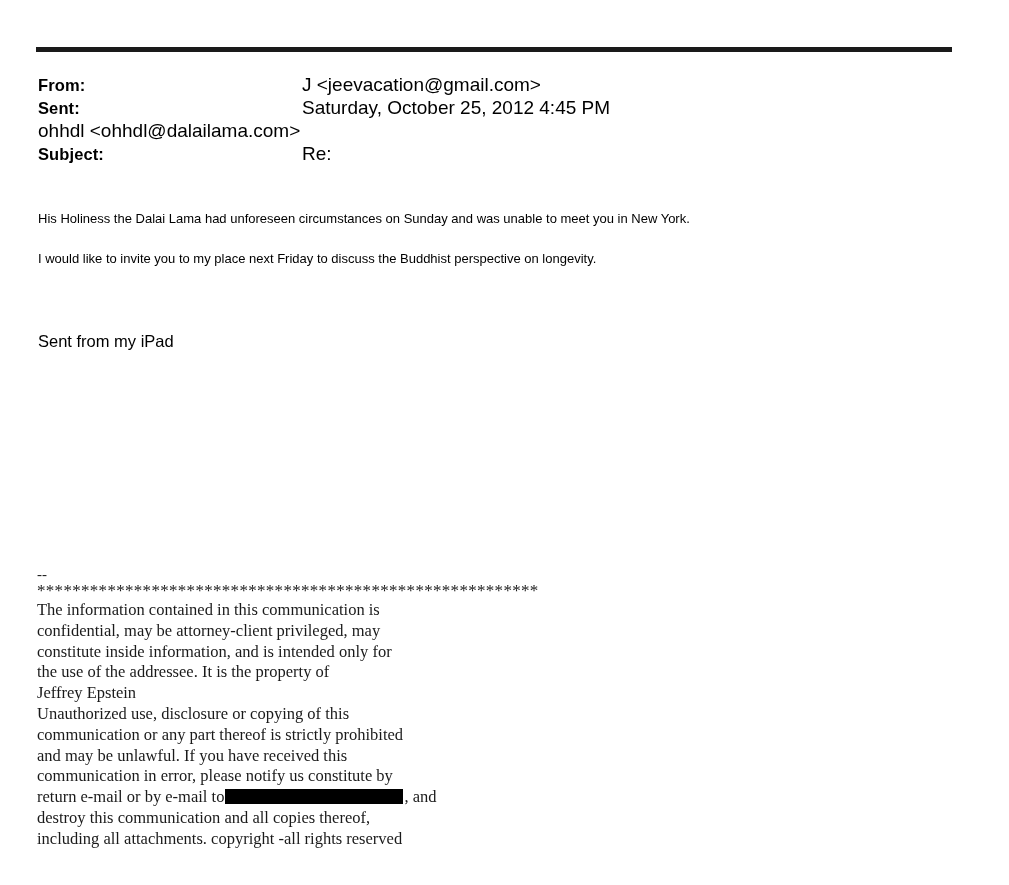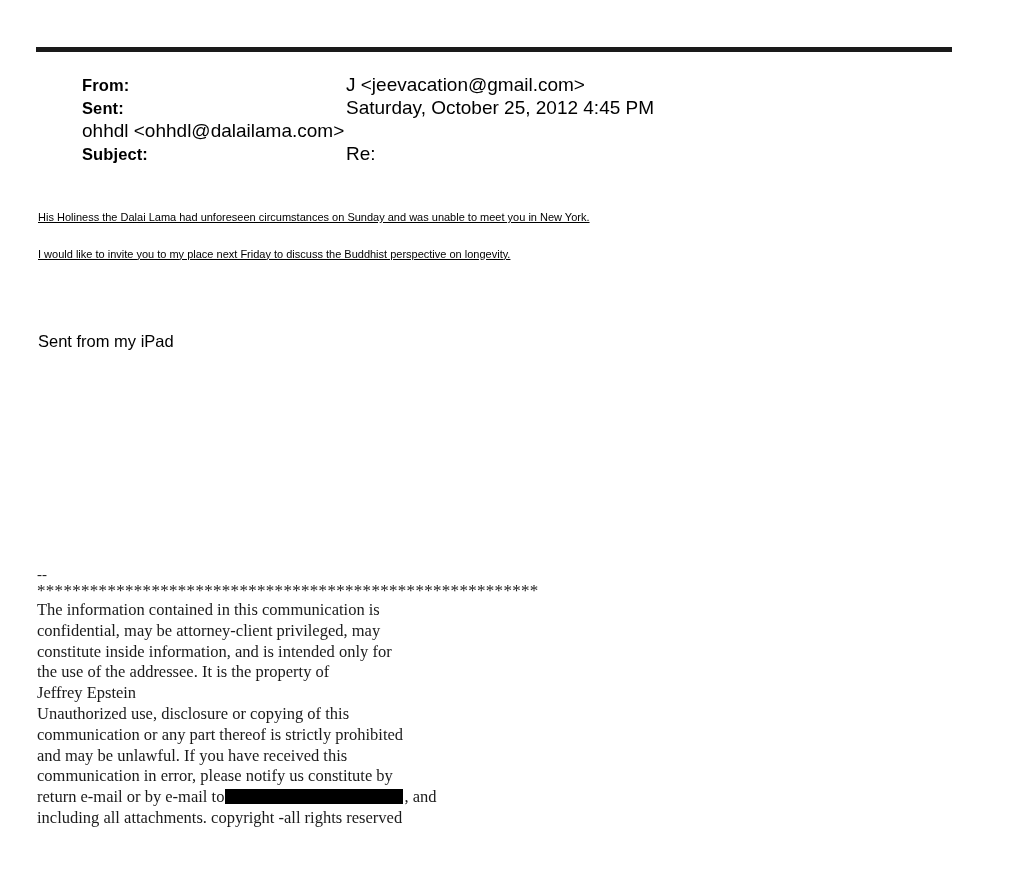--- a/index.html
+++ b/index.html
@@ -22,21 +22,20 @@
     top: 47px;
     width: 916px;
     height: 5px;
     background: #1a1a1a;
   }
   .header-block {
     position: absolute;
     left: 38px;
     top: 74px;
     width: 900px;
-    margin-left: 44px;
   }
   .hdr-row {
     display: flex;
     align-items: baseline;
     height: 23px;
   }
   .hdr-label {
     width: 264px;
     font-weight: bold;
     font-size: 16.5px;
@@ -46,24 +45,23 @@
     font-size: 19px;
     font-weight: normal;
   }
   .body-block {
     position: absolute;
     left: 38px;
     top: 210px;
     width: 920px;
   }
   .body-para {
-    font-size: 11px;
+    font-size: 13px;
     line-height: 1.35;
     margin: 0 0 22px 0;
-    text-decoration: underline;
   }
   .signoff {
     position: absolute;
     left: 38px;
     top: 332px;
     font-size: 16.5px;
   }
   .footer-block {
     position: absolute;
     left: 37px;
@@ -144,16 +142,17 @@
     <div class="disclaimer-line">constitute inside information, and is intended only for</div>
     <div class="disclaimer-line">the use of the addressee. It is the property of</div>
     <div class="disclaimer-line">Jeffrey Epstein</div>
     <div class="disclaimer-line">Unauthorized use, disclosure or copying of this</div>
     <div class="disclaimer-line">communication or any part thereof is strictly prohibited</div>
     <div class="disclaimer-line">and may be unlawful. If you have received this</div>
     <div class="disclaimer-line">communication in error, please notify us constitute by</div>
     <div class="redline-wrap">
       <span>return e-mail or by e-mail to</span><span class="redaction"></span><span>, and</span>
     </div>
+    <div class="disclaimer-line">destroy this communication and all copies thereof,</div>
     <div class="disclaimer-line">including all attachments. copyright -all rights reserved</div>
   </div>
 
 </div>
 
 </body></html>

